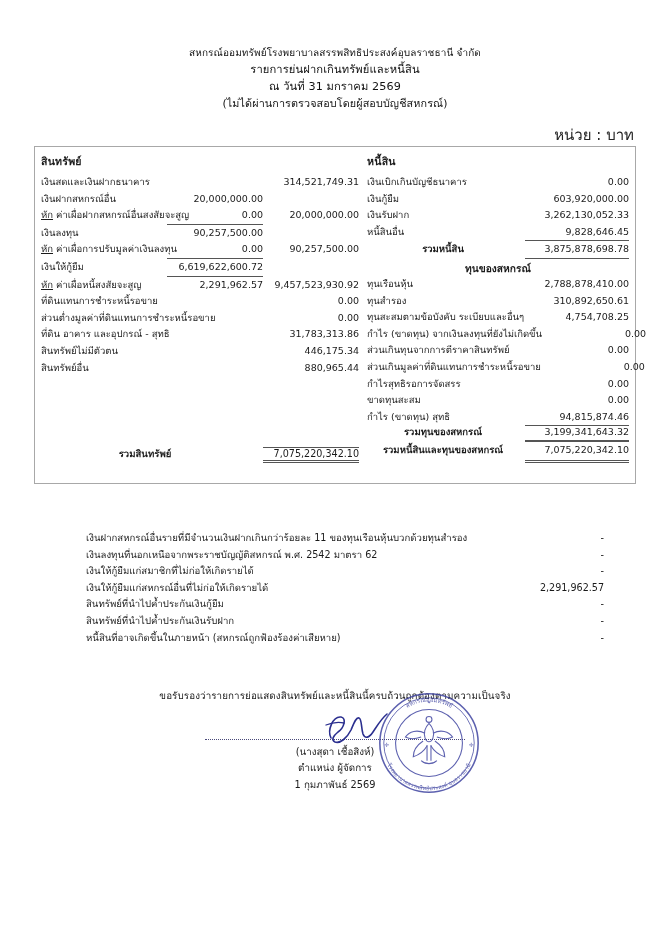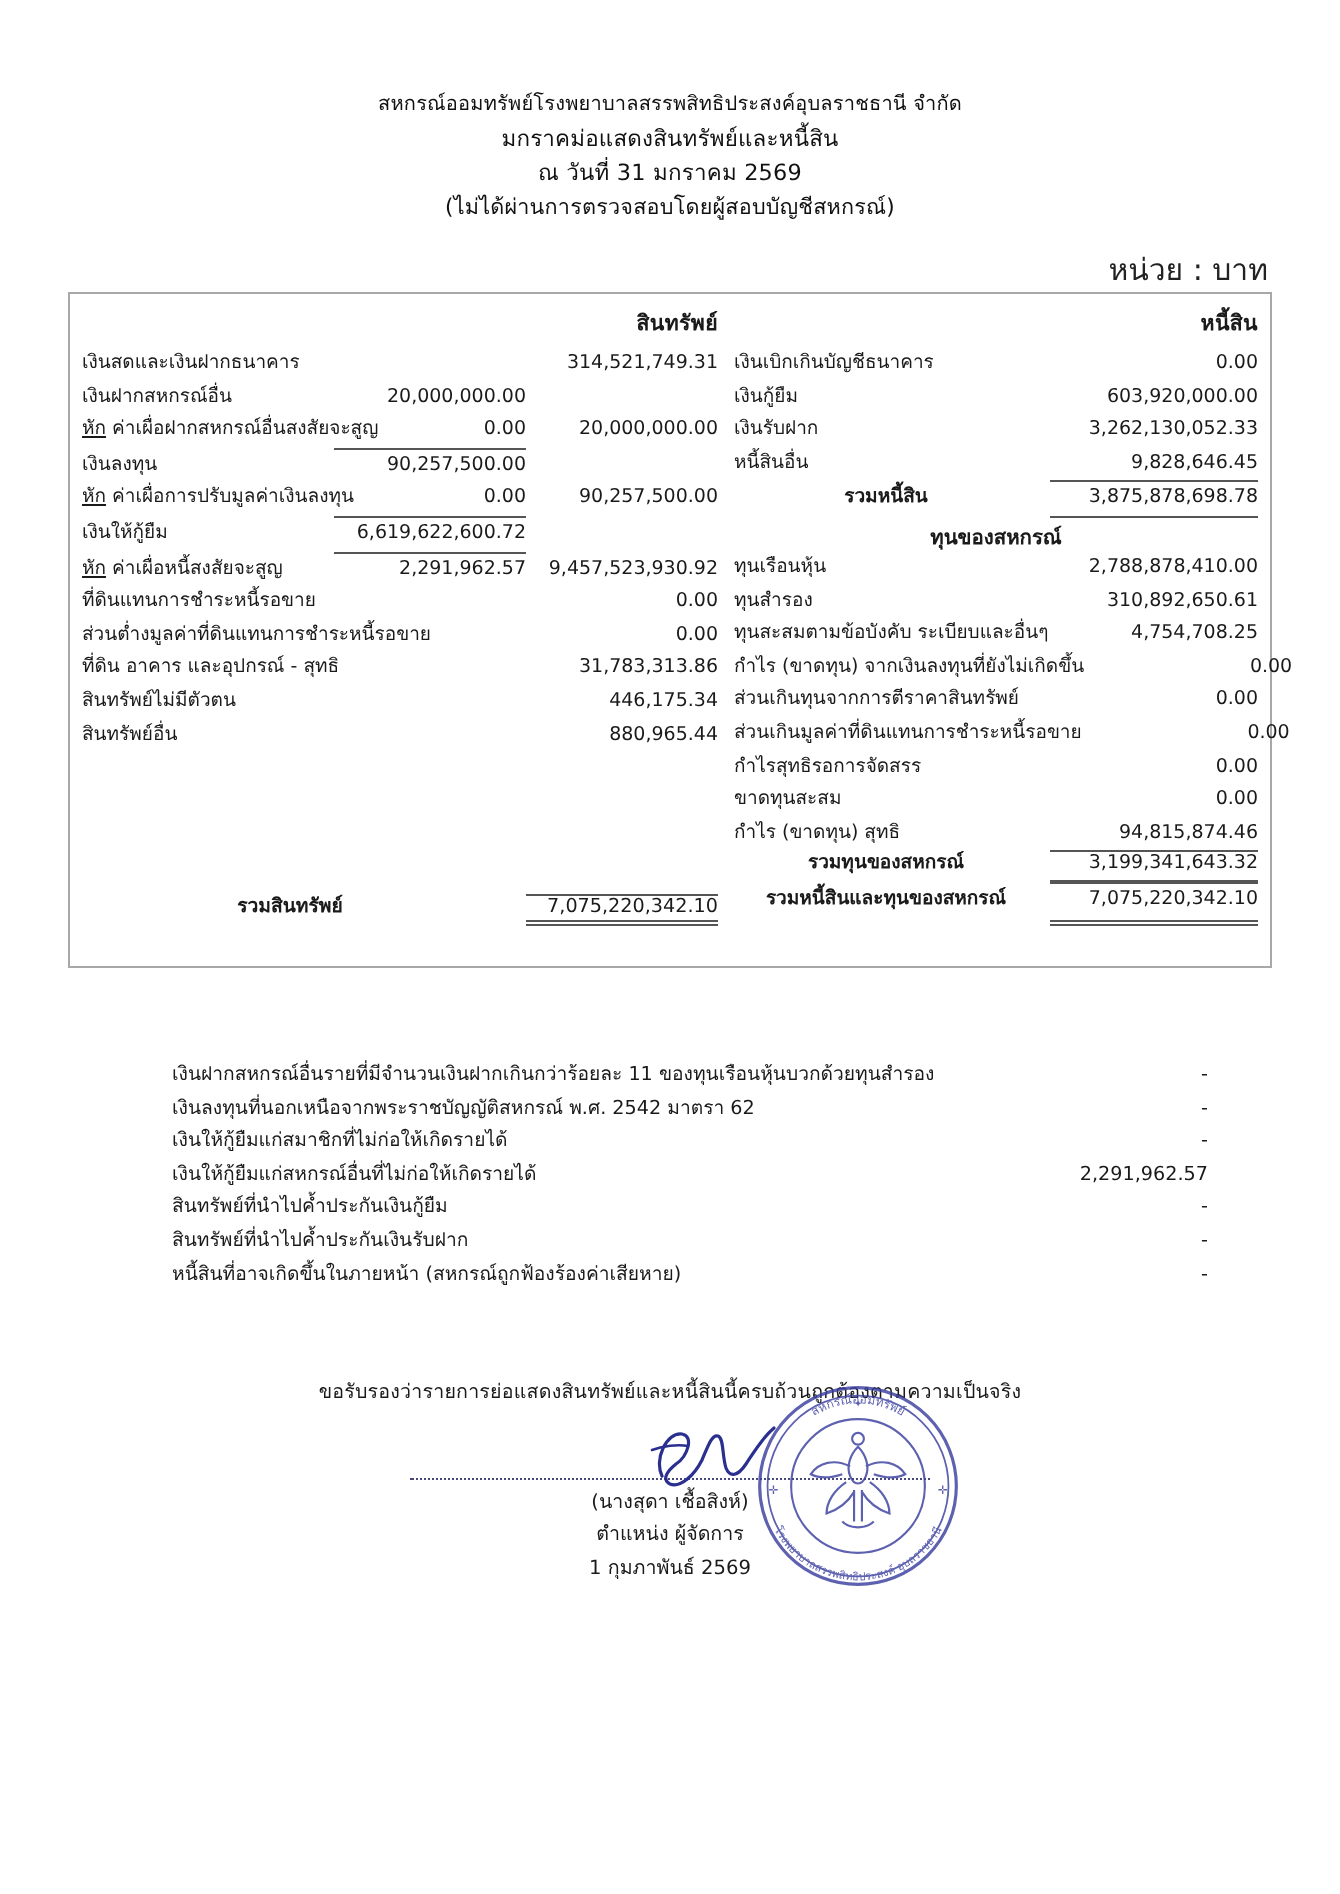--- a/index.html
+++ b/index.html
@@ -70,21 +70,21 @@
   .col-assets {
     width: 330px;
     padding: 6px 6px 0 6px;
   }
   .col-liab {
     width: 270px;
     padding: 6px 6px 0 2px;
   }
 
   .col-title {
-    text-align: right;
+    text-align: left;
     font-size: 10.6px;
     font-weight: bold;
     margin-bottom: 4px;
     letter-spacing: 0.2px;
   }
   .sub-title {
     text-align: center;
     font-size: 10.2px;
     font-weight: bold;
     margin: 1px 0 0 0;
@@ -248,21 +248,21 @@
     pointer-events: none;
   }
 </style>
 </head>
 <body>
 
 <div class="page">
 
   <div class="doc-header">
     <div class="line l1">สหกรณ์ออมทรัพย์โรงพยาบาลสรรพสิทธิประสงค์อุบลราชธานี จำกัด</div>
-    <div class="line l2">มกราคม่อแสดงสินทรัพย์และหนี้สิน</div>
+    <div class="line l2">รายการย่นฝากเกินทรัพย์และหนี้สิน</div>
     <div class="line l3">ณ วันที่ 31 มกราคม 2569</div>
     <div class="line l4">(ไม่ได้ผ่านการตรวจสอบโดยผู้สอบบัญชีสหกรณ์)</div>
   </div>
 
   <div class="unit-line">หน่วย : บาท</div>
 
   <div class="table-frame">
     <div class="cols">
 
       <div class="col col-assets">

